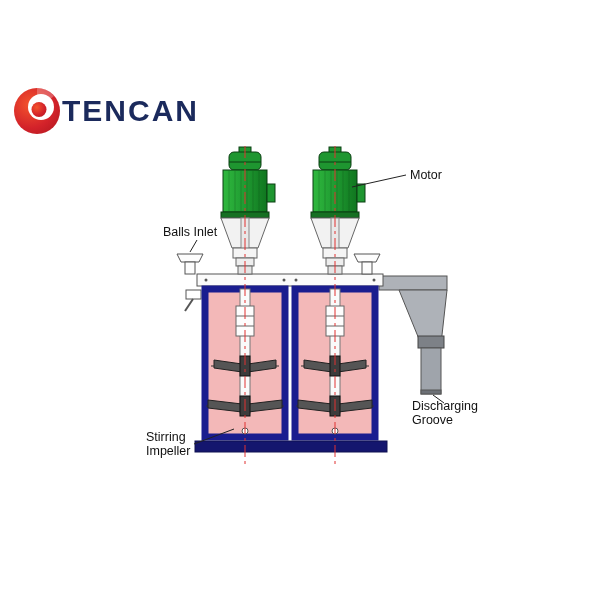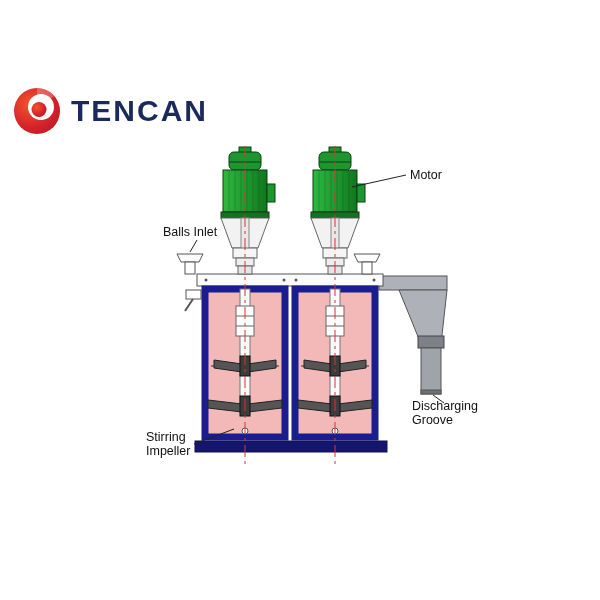--- a/index.html
+++ b/index.html
@@ -11,21 +11,21 @@
     --chute-gray:#aeb2b8;
     --centerline-red:#e03131;
     --label-color:#111111;
   }
   html,body{margin:0;padding:0;background:#ffffff;}
   .canvas{
     position:relative;width:600px;height:600px;background:#ffffff;overflow:hidden;
     font-family:"Liberation Sans",sans-serif;
   }
   .logo{
-    position:absolute;left:12px;top:86px;display:flex;align-items:center;gap:9px;
+    position:absolute;left:12px;top:86px;display:flex;align-items:center;gap:0;
   }
   .logo-text{
     font-size:30px;font-weight:bold;color:var(--navy);letter-spacing:2px;
     font-family:"Liberation Sans",sans-serif;
   }
   svg text.lbl{
     font-family:"Liberation Sans",sans-serif;font-size:12.5px;fill:var(--label-color);
   }
   .machine-svg{position:absolute;left:0;top:0;}
 </style>

